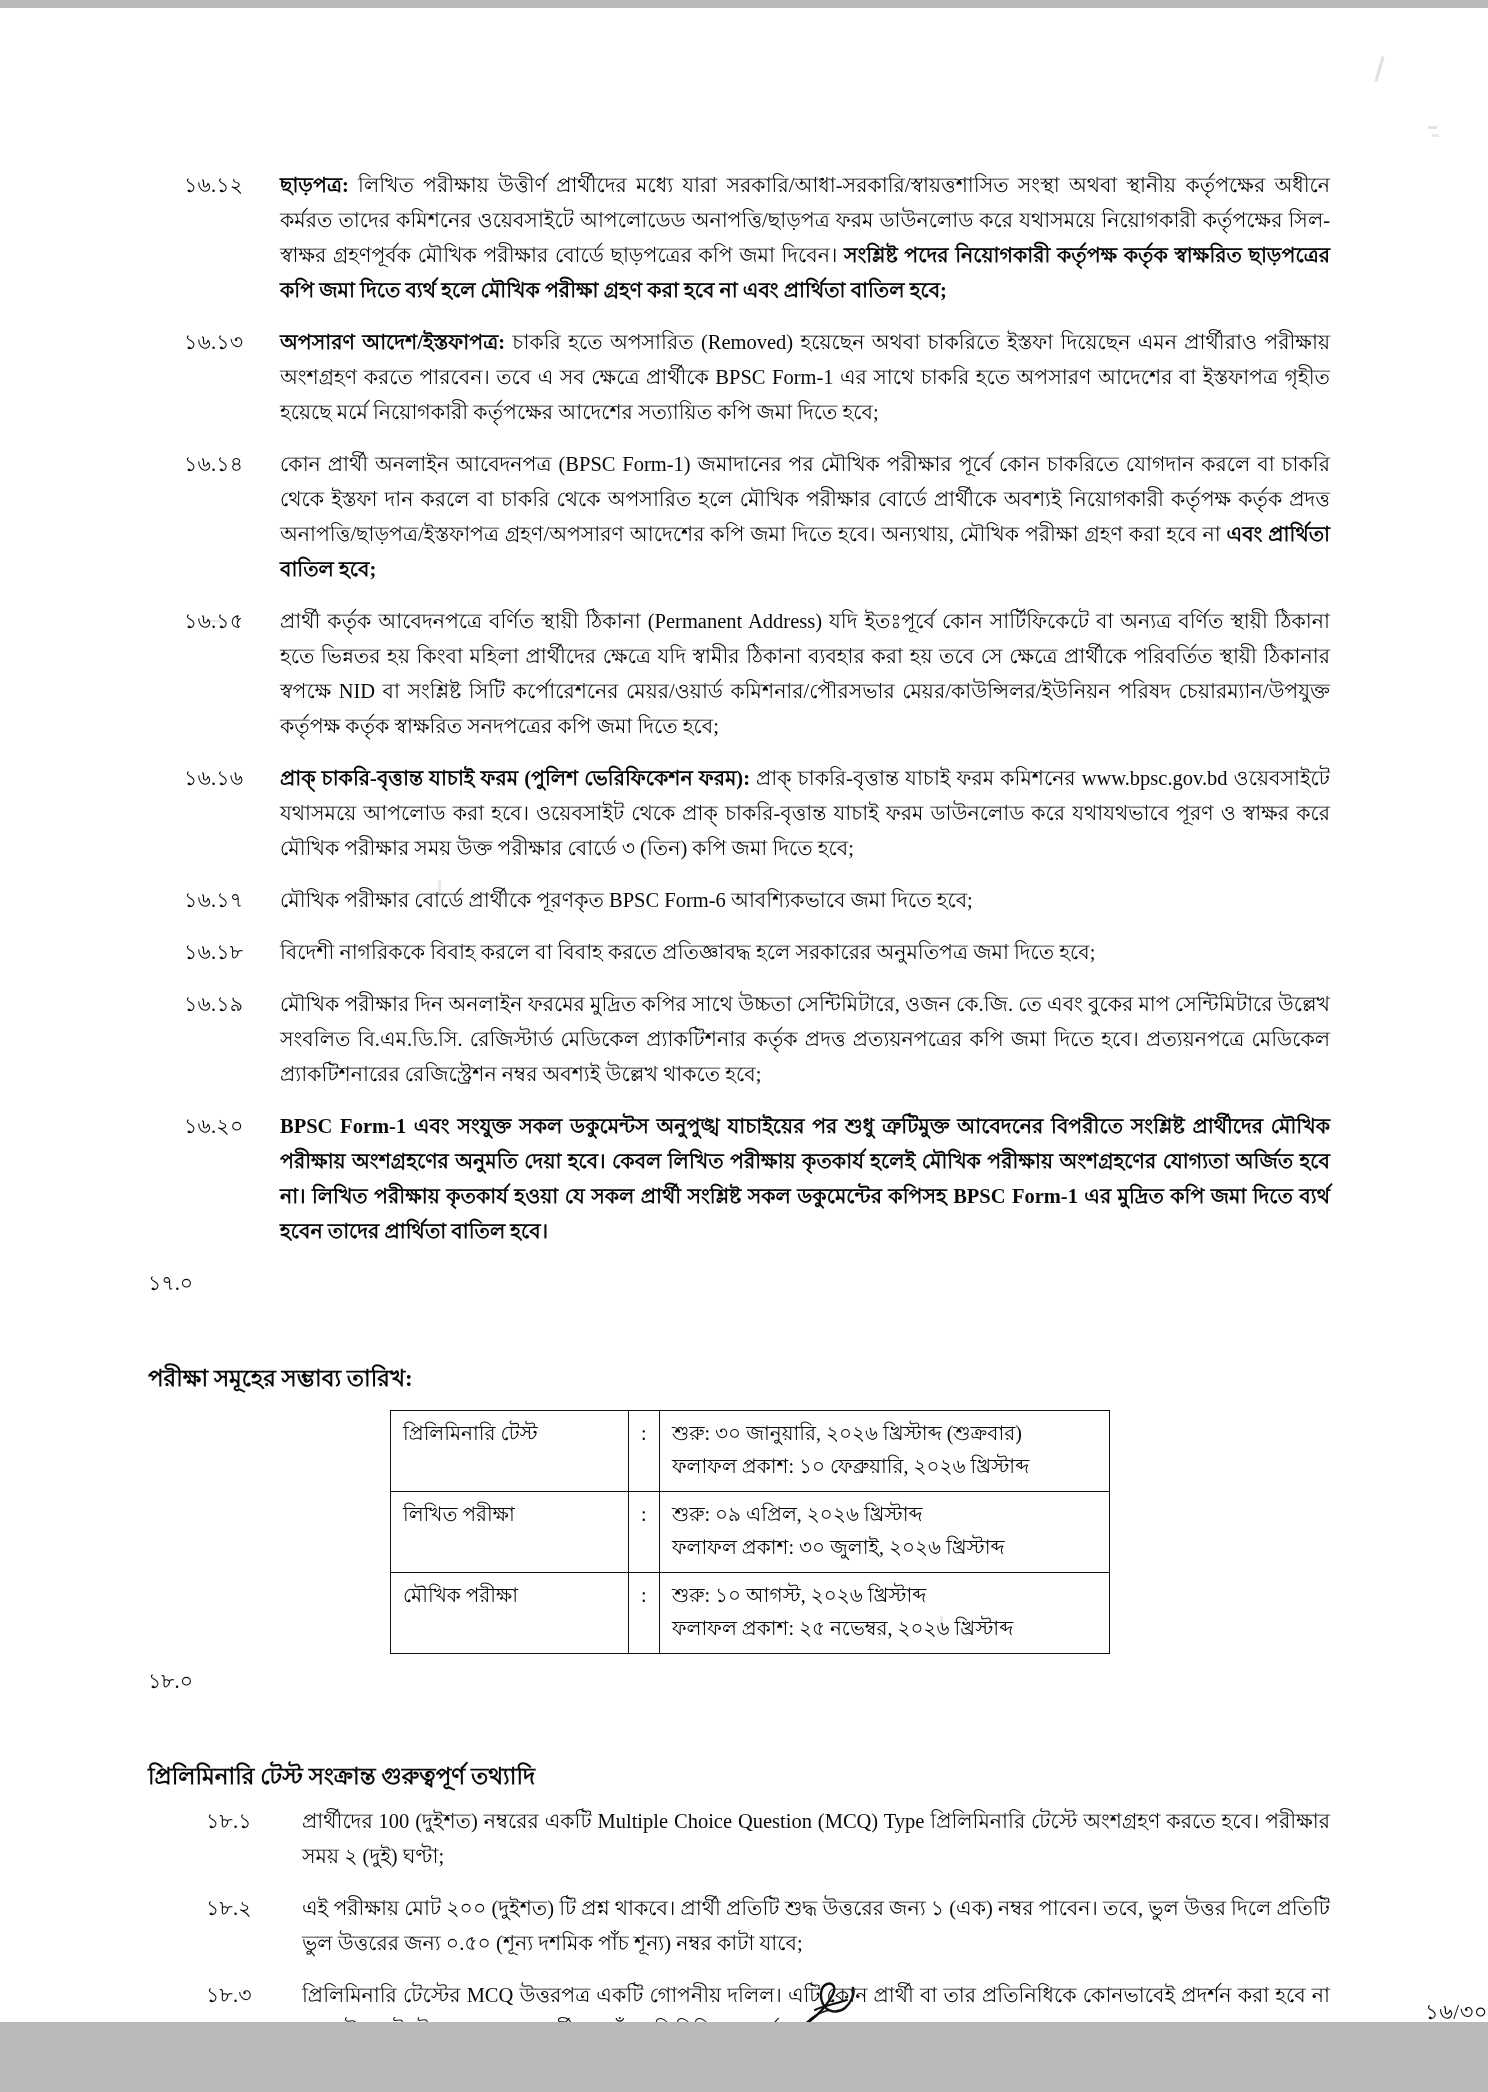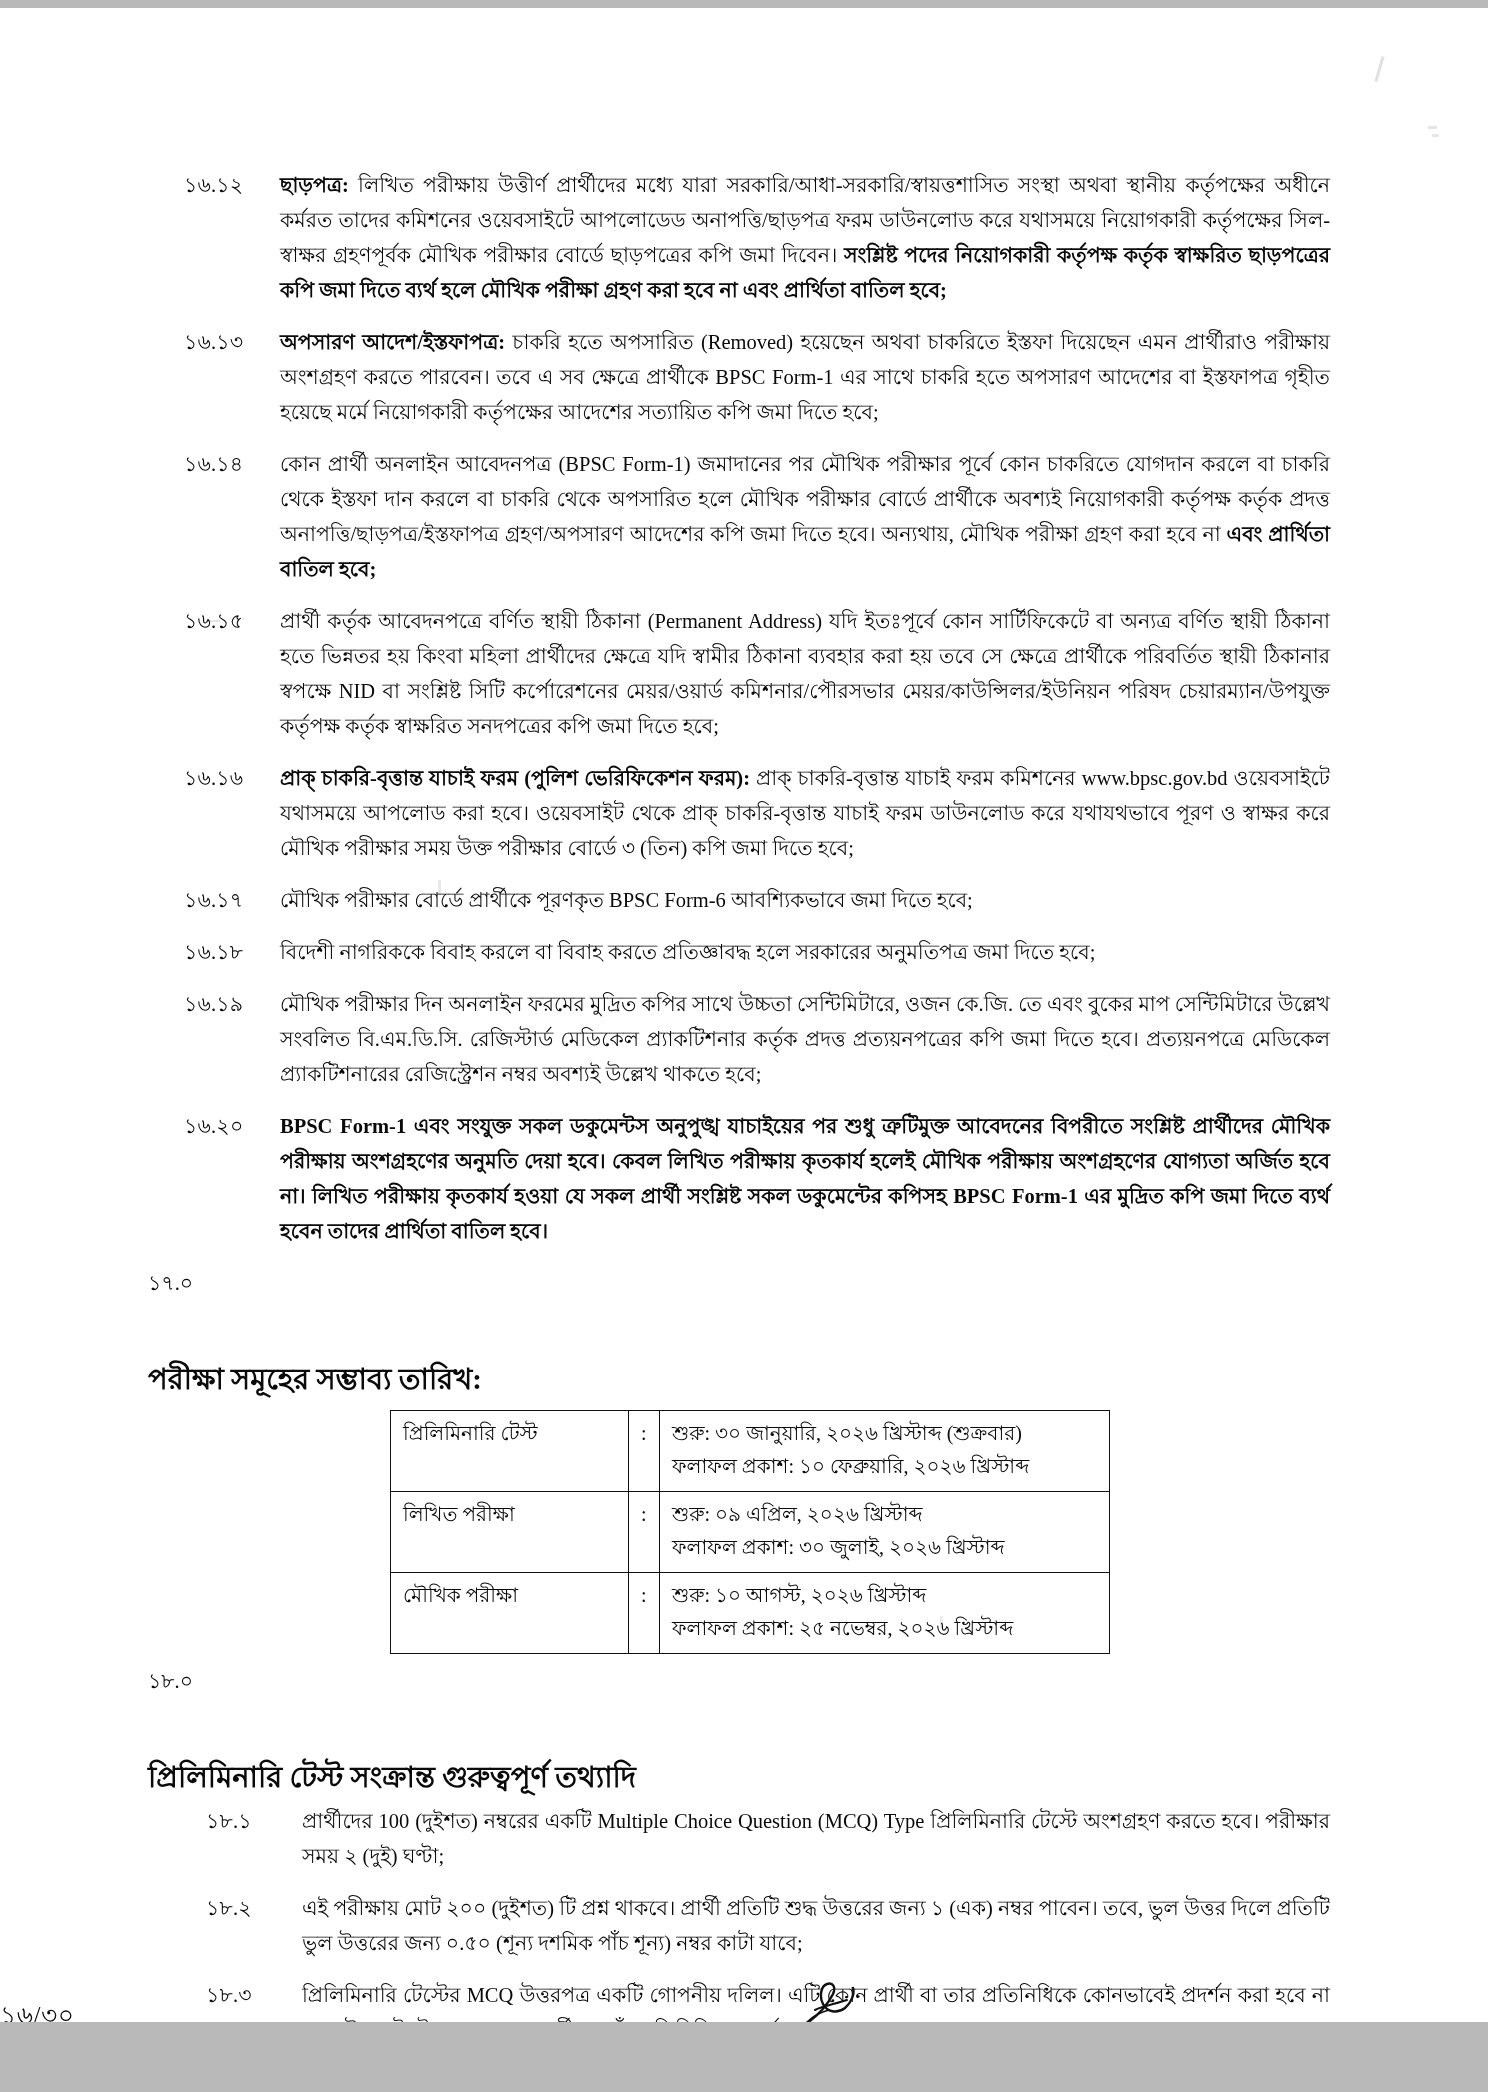--- a/index.html
+++ b/index.html
@@ -75,21 +75,21 @@
     margin-top: 8px;
     margin-bottom: 10px;
     flex-direction: column;
   }
   .sec-head .num {
     flex: 0 0 96px;
     font-size: 20.5px;
     line-height: 34px;
   }
   .sec-head .title {
-    font-size: 29px;
+    font-size: 23px;
     line-height: 34px;
     font-weight: bold;
   }
 
   
   .table-wrap {
     margin: 14px 0 10px 0;
     display: flex;
     justify-content: center;
   }
@@ -109,22 +109,22 @@
   table.schedule td.c-colon { width: 26px; text-align: center; padding-left: 4px; padding-right: 4px; }
   table.schedule td.c-value { width: 440px; }
   table.schedule td.c-value .line { display: block; white-space: nowrap; }
 
   
   .page-num {
     position: absolute;
     left: 0;
     right: 0;
     top: 1988px;
-    text-align: left;
-    font-size: 25px;
+    text-align: right;
+    font-size: 21px;
     letter-spacing: .5px;
   }
   .sig {
     position: absolute;
     left: 793px;
     top: 1968px;
     width: 70px;
     height: 56px;
   }
   .sig svg { display: block; }

